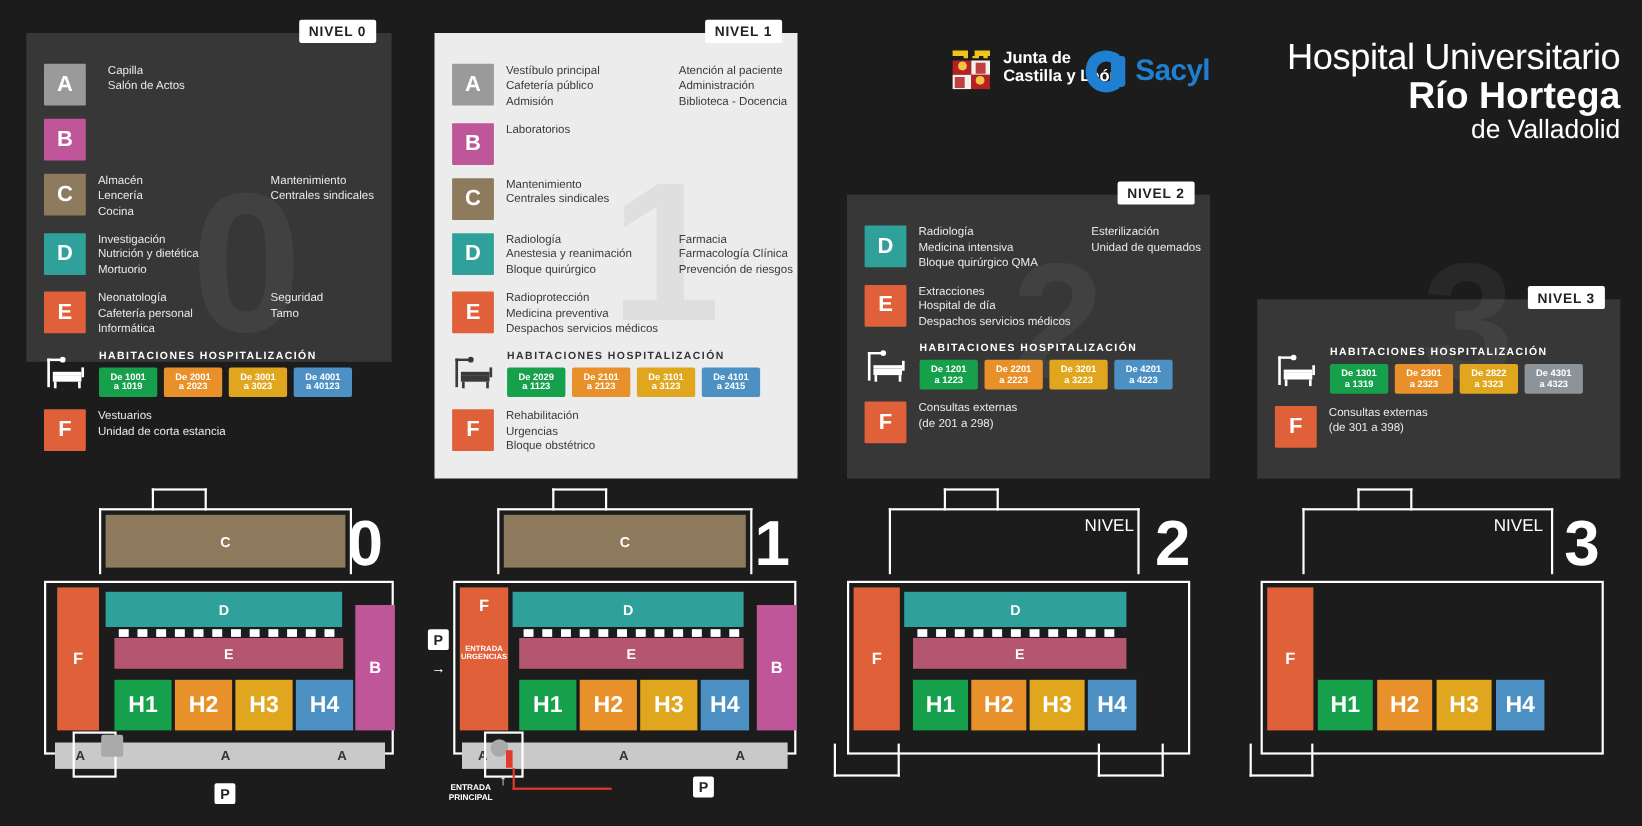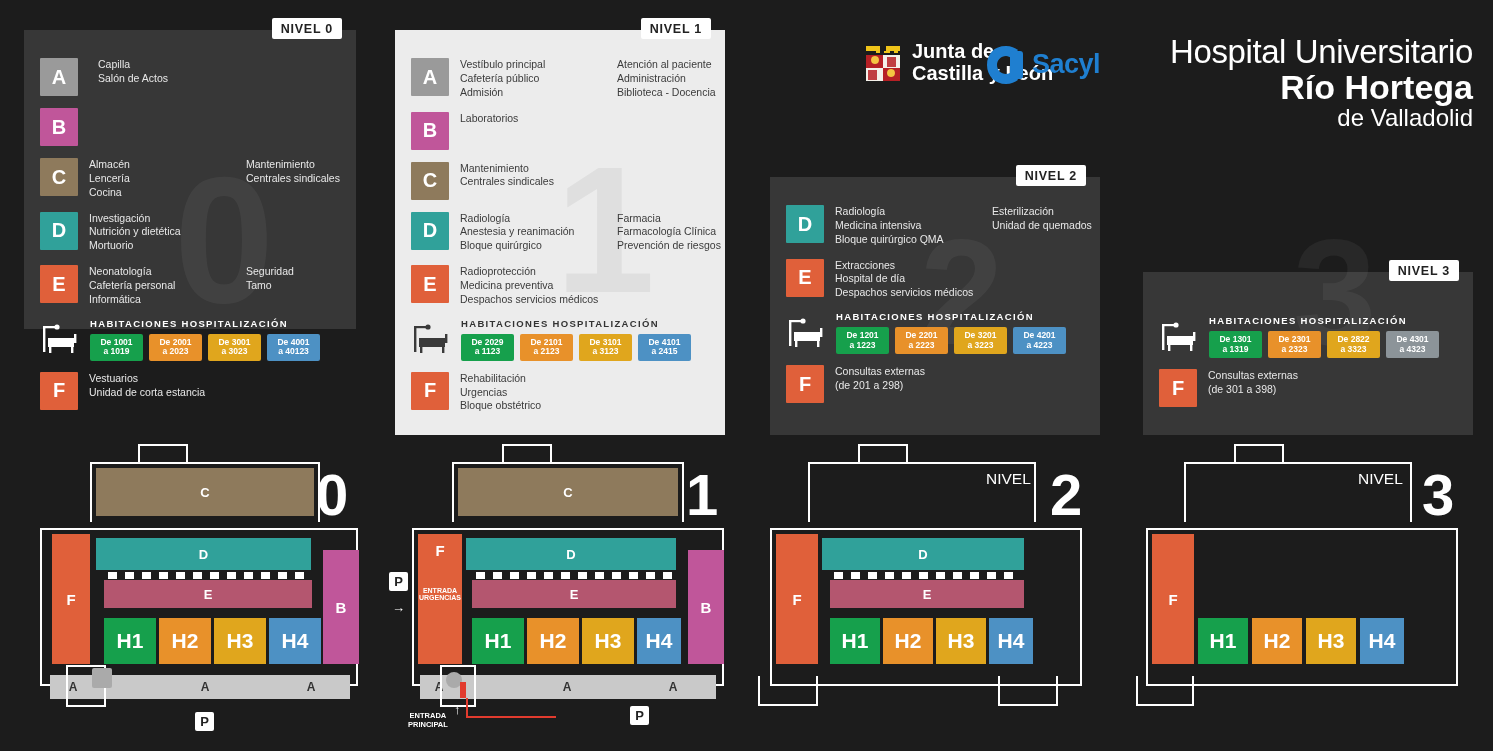--- a/index.html
+++ b/index.html
@@ -71,21 +71,21 @@
   .hosp-title-main {
     position:absolute; right:20px; top:35px; text-align:right; line-height:1.05;
   }
   .hosp-title-main .l1 { font-size:33px; font-weight:400; letter-spacing:-.4px; }
   .hosp-title-main .l2 { font-size:34px; font-weight:700; }
   .hosp-title-main .l3 { font-size:24px; font-weight:400; }
 
   
   .junta { position:absolute; left:862px; top:40px; display:flex; align-items:center; gap:8px; }
   .junta .shield { width:42px; height:44px; position:relative; }
-  .junta .txt { font-size:20px; font-weight:700; color:#fff; line-height:1.12; }
+  .junta .txt { font-size:15px; font-weight:700; color:#fff; line-height:1.12; }
   .sacyl { position:absolute; left:985px; top:44px; display:flex; align-items:center; gap:7px; }
   .sacyl .mark { width:40px; height:40px; position:relative; }
   .sacyl .word { color:#1f7fd0; font-size:27px; font-weight:700; letter-spacing:-.5px; }
 
   
   .plan { position:absolute; }
   .plan-label { position:absolute; color:#fff; font-weight:400; }
   .plan-num { position:absolute; font-size:58px; font-weight:700; line-height:1; color:#fff; }
 
   .outline { position:absolute; border:2px solid #fff; }

